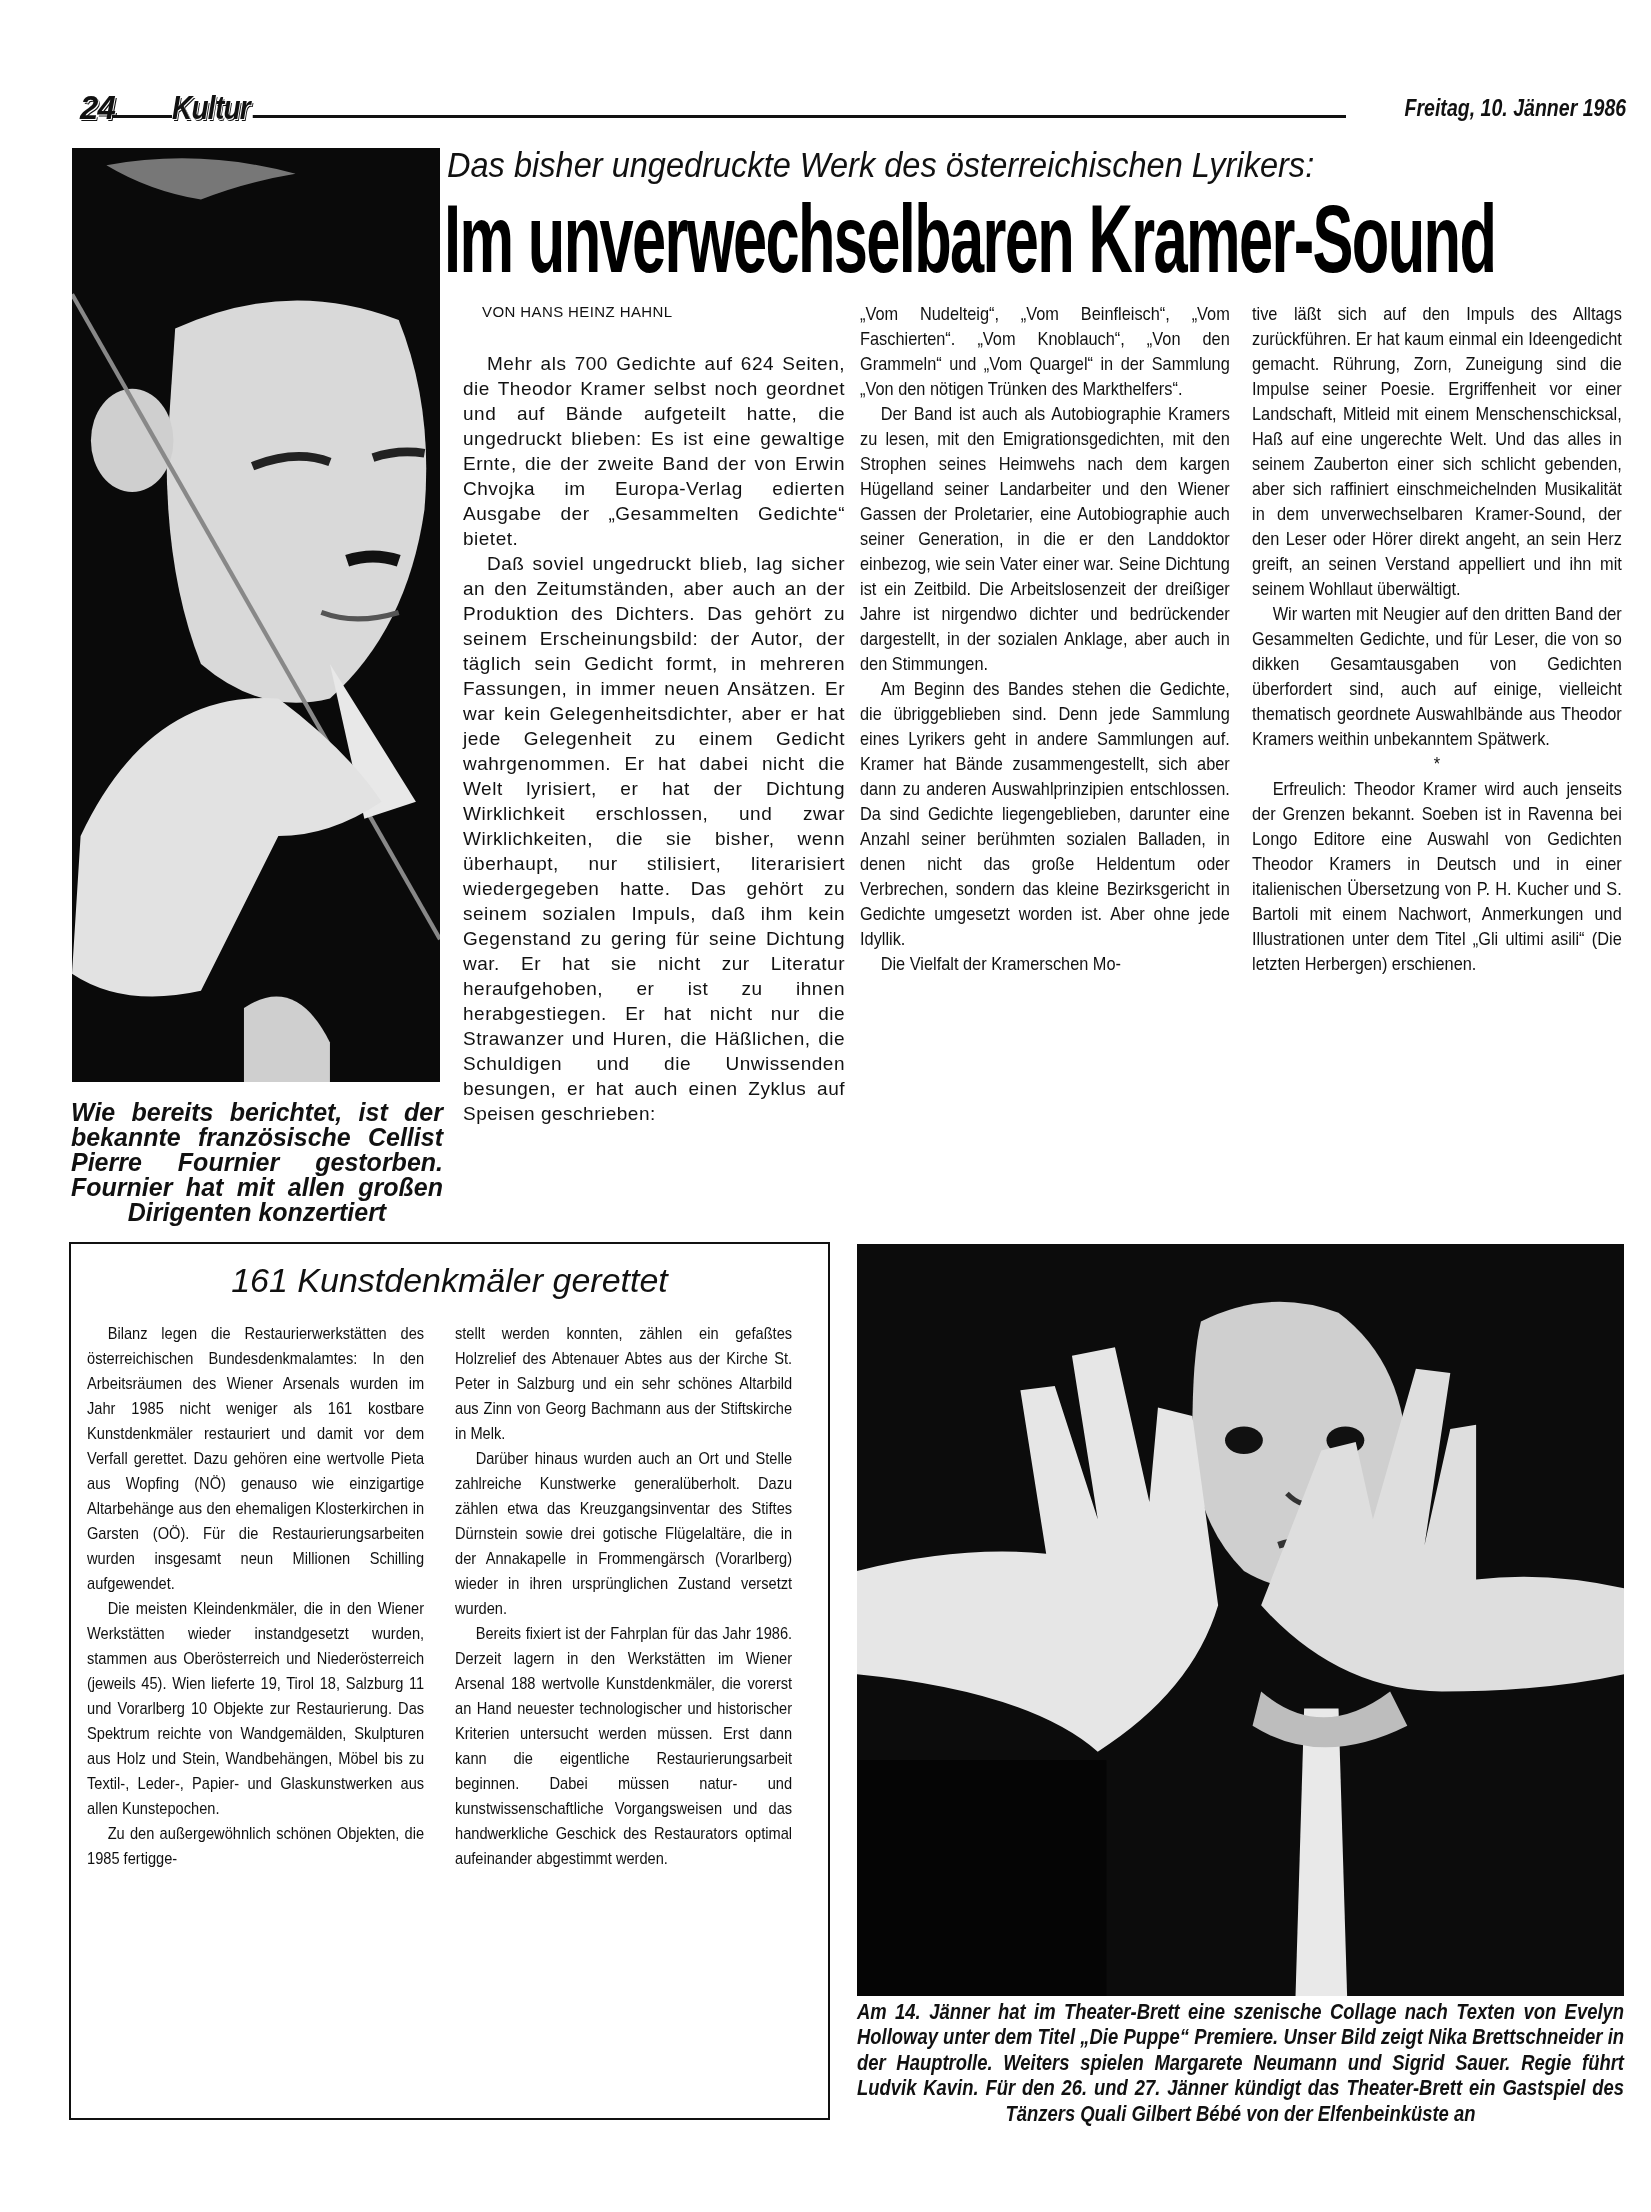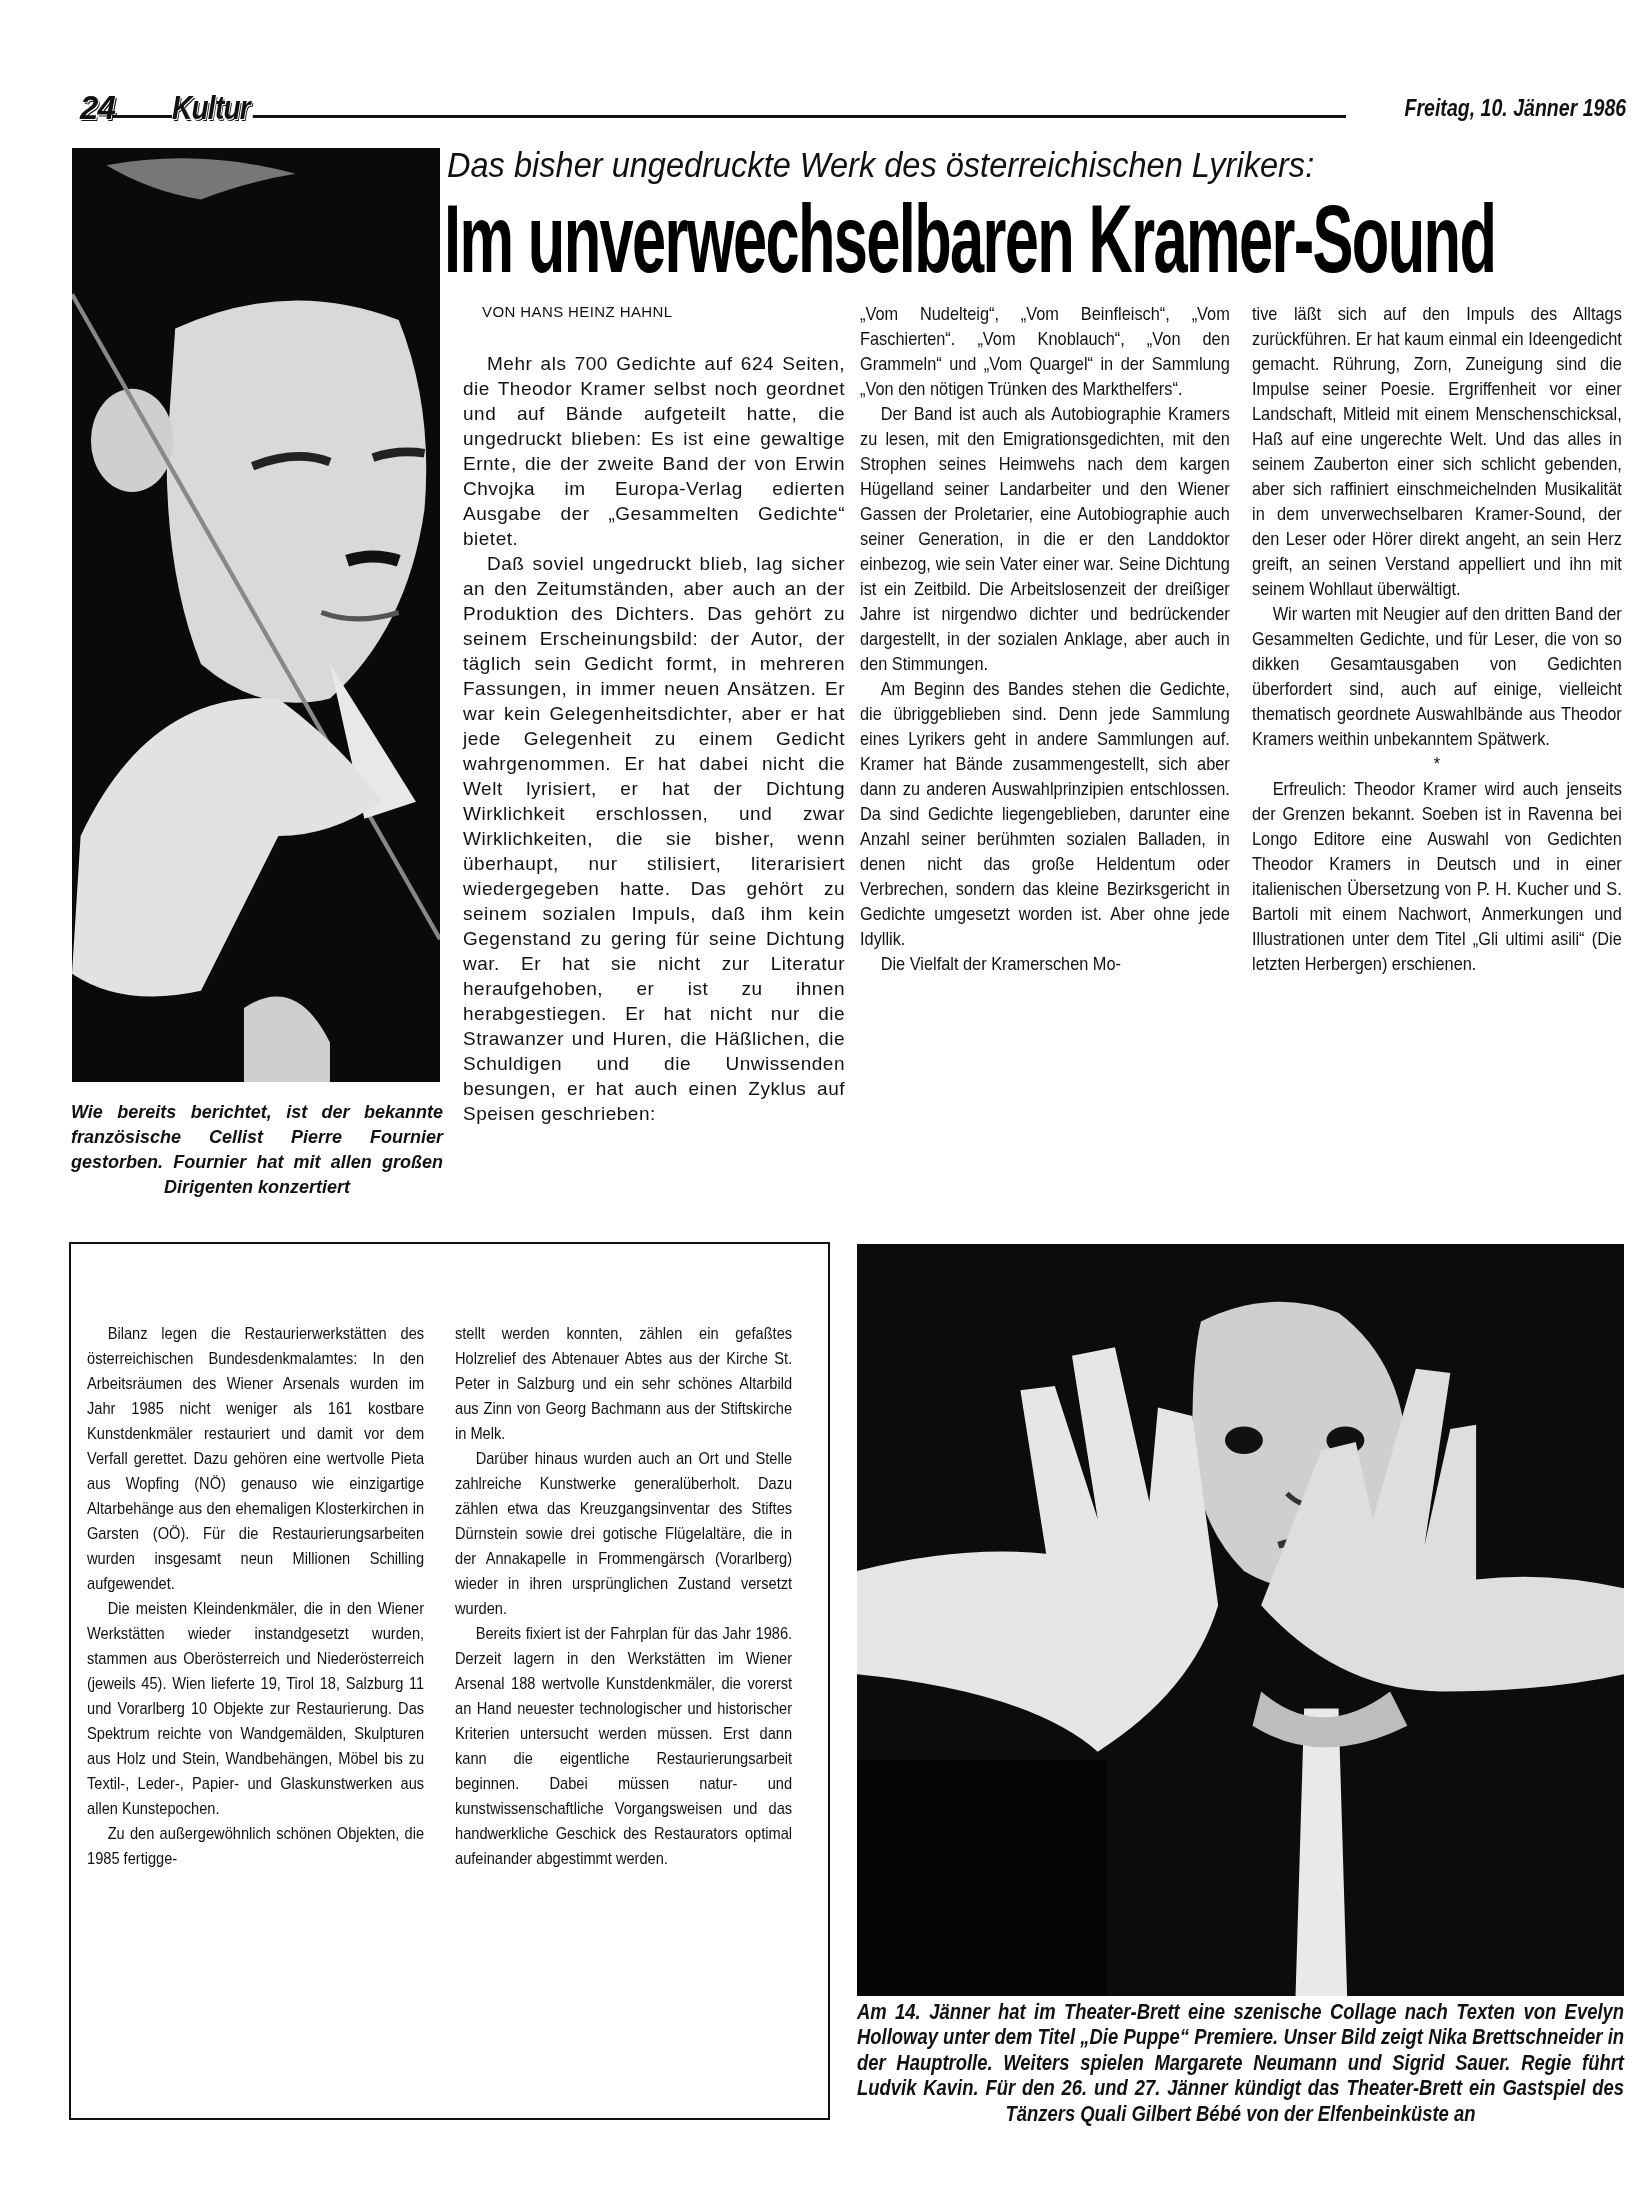--- a/index.html
+++ b/index.html
@@ -9,21 +9,21 @@
   
   .hdr-num { left: 72px; top: 89px; font-family: "Liberation Sans", sans-serif; font-weight: 700; font-style: italic; font-size: 33px; letter-spacing: -0.9px; color: #111; text-shadow: 0.9px 0.9px 0 #fff, 1.7px 1.7px 0 #111; margin-left: 8px; }
   .hdr-rule { left: 124px; top: 115px; width: 1222px; height: 2.6px; background: #111; }
   .hdr-section { left: 172px; top: 89px; font-family: "Liberation Sans", sans-serif; font-weight: 700; font-style: italic; font-size: 33px; letter-spacing: -0.9px; color: #111; background: #fff; padding-right: 3.4px; text-shadow: 0.9px 0.9px 0 #fff, 1.7px 1.7px 0 #111; transform: scaleX(0.85); transform-origin: left; }
   .hdr-date { right: 26px; top: 95px; font-family: "Liberation Sans", sans-serif; font-weight: 700; font-style: italic; font-size: 23px; color: #111; background: #fff; padding-left: 3.4px; transform: scaleX(0.85); transform-origin: right; }
 
   
   .photo { background: #0b0b0b; overflow: hidden; }
   .photo svg { display: block; width: 100%; height: 100%; }
 
-  .cap-left { left: 71px; top: 1100px; width: 372px; font-family: "Liberation Sans", sans-serif; font-weight: 700; font-style: italic; font-size: 18px; line-height: 25px; text-align: justify; text-align-last: center; }
+  .cap-left { left: 71px; top: 1100px; width: 372px; font-family: "Liberation Sans", sans-serif; font-weight: 700; font-style: italic; font-size: 25px; line-height: 25px; text-align: justify; text-align-last: center; }
 
   
   .kicker { left: 447px; top: 145px; font-family: "Liberation Sans", sans-serif; font-style: italic; font-size: 35px; color: #111; transform: scaleX(0.93); transform-origin: left; white-space: nowrap; }
   .headline { left: 444px; top: 191px; font-family: "Liberation Sans", sans-serif; font-weight: 700; font-size: 96px; letter-spacing: -2.6px; color: #000; transform: scaleX(0.64); transform-origin: left; white-space: nowrap; line-height: 1; }
   .byline { left: 482px; top: 303px; font-family: "Liberation Sans", sans-serif; font-size: 15px; letter-spacing: 0.4px; }
 
   .col { font-family: "Liberation Sans", sans-serif; font-size: 19px; line-height: 25px; text-align: justify; hyphens: manual; }
   .col p { margin: 0; text-indent: 24px; }
   .col p.noind { text-indent: 0; }
   .col1 { left: 463px; top: 351px; width: 382px; letter-spacing: 0.5px; }
@@ -93,20 +93,21 @@
 <div class="abs col col3">
   <div class="inner narrow">
     <p class="noind">tive läßt sich auf den Impuls des Alltags zurückführen. Er hat kaum einmal ein Ideengedicht gemacht. Rührung, Zorn, Zuneigung sind die Impulse seiner Poesie. Ergriffenheit vor einer Landschaft, Mitleid mit einem Menschenschicksal, Haß auf eine ungerechte Welt. Und das alles in seinem Zauberton einer sich schlicht gebenden, aber sich raffiniert einschmeichelnden Musikalität in dem unverwechselbaren Kramer-Sound, der den Leser oder Hörer direkt angeht, an sein Herz greift, an seinen Verstand appelliert und ihn mit seinem Wohllaut überwältigt.</p>
     <p>Wir warten mit Neugier auf den dritten Band der Gesammelten Gedichte, und für Leser, die von so dikken Gesamtausgaben von Gedichten überfordert sind, auch auf einige, vielleicht thematisch geordnete Auswahlbände aus Theodor Kramers weithin unbekanntem Spätwerk.</p>
     <span class="star">*</span>
     <p>Erfreulich: Theodor Kramer wird auch jenseits der Grenzen bekannt. Soeben ist in Ravenna bei Longo Editore eine Auswahl von Gedichten Theodor Kramers in Deutsch und in einer italienischen Übersetzung von P. H. Kucher und S. Bartoli mit einem Nachwort, Anmerkungen und Illustrationen unter dem Titel „Gli ultimi asili“ (Die letzten Herbergen) erschienen.</p>
   </div>
 </div>
 
 <div class="abs box">
+  <div class="box-title">161 Kunstdenkmäler gerettet</div>
   <div class="box-col box-c1">
     <div class="inner">
       <p>Bilanz legen die Restaurierwerkstätten des österreichischen Bundesdenkmalamtes: In den Arbeitsräumen des Wiener Arsenals wurden im Jahr 1985 nicht weniger als 161 kostbare Kunstdenkmäler restauriert und damit vor dem Verfall gerettet. Dazu gehören eine wertvolle Pieta aus Wopfing (NÖ) genauso wie einzigartige Altarbehänge aus den ehemaligen Klosterkirchen in Garsten (OÖ). Für die Restaurierungsarbeiten wurden insgesamt neun Millionen Schilling aufgewendet.</p>
       <p>Die meisten Kleindenkmäler, die in den Wiener Werkstätten wieder instandgesetzt wurden, stammen aus Oberösterreich und Niederösterreich (jeweils 45). Wien lieferte 19, Tirol 18, Salzburg 11 und Vorarlberg 10 Objekte zur Restaurierung. Das Spektrum reichte von Wandgemälden, Skulpturen aus Holz und Stein, Wandbehängen, Möbel bis zu Textil-, Leder-, Papier- und Glaskunstwerken aus allen Kunstepochen.</p>
       <p>Zu den außergewöhnlich schönen Objekten, die 1985 fertigge-</p>
     </div>
   </div>
   <div class="box-col box-c2">
     <div class="inner">
       <p style="text-indent:0">stellt werden konnten, zählen ein gefaßtes Holzrelief des Abtenauer Abtes aus der Kirche St. Peter in Salzburg und ein sehr schönes Altarbild aus Zinn von Georg Bachmann aus der Stiftskirche in Melk.</p>

